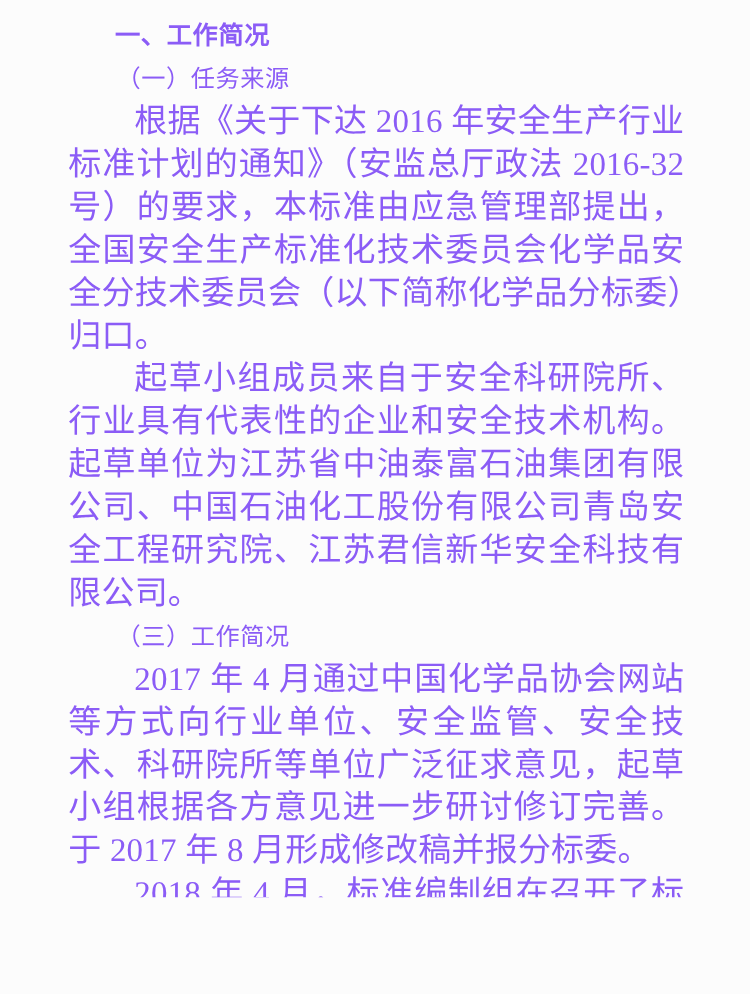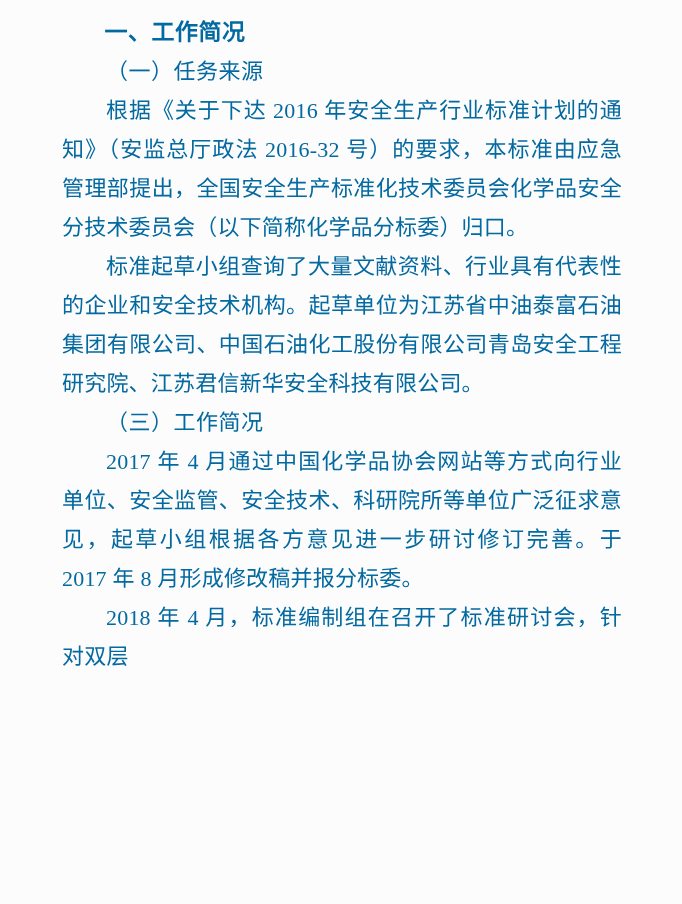--- a/index.html
+++ b/index.html
@@ -9,60 +9,60 @@
   }
   .page {
     position: relative;
     width: 682px;
     height: 816px;
     box-sizing: border-box;
     background: #fcfcfc;
     overflow: hidden;
     padding: 13px 60px 0 62px;
     font-family: "Liberation Serif", "DejaVu Serif", serif;
-    color: #0369a1;
+    color: #8b5cf6;
   }
   .doc-heading {
     font-size: 23px;
     font-weight: bold;
     line-height: 39px;
     text-indent: 1.85em;
     letter-spacing: 0.5px;
     white-space: nowrap;
   }
   .doc-subheading {
     font-size: 22px;
     font-weight: normal;
     line-height: 39px;
     text-indent: 2em;
     letter-spacing: 0.5px;
     white-space: nowrap;
   }
   .doc-paragraph {
     margin: 0;
-    font-size: 22px;
+    font-size: 30px;
     line-height: 39px;
     text-indent: 2em;
     text-align: justify;
     text-justify: inter-character;
     letter-spacing: 0.2px;
   }
 </style>
 </head>
 <body>
 
 <div class="page" lang="zh-CN">
   <div class="doc-heading">一、工作简况</div>
 
   <div class="doc-subheading">（一）任务来源</div>
 
   <p class="doc-paragraph">根据《关于下达 2016 年安全生产行业标准计划的通知》（安监总厅政法 2016-32 号）的要求，本标准由应急管理部提出，全国安全生产标准化技术委员会化学品安全分技术委员会（以下简称化学品分标委）归口。</p>
 
 
-  <p class="doc-paragraph">标准起草小组查询了大量文献资料、行业具有代表性的企业和安全技术机构。起草单位为江苏省中油泰富石油集团有限公司、中国石油化工股份有限公司青岛安全工程研究院、江苏君信新华安全科技有限公司。</p>
+  <p class="doc-paragraph">起草小组成员来自于安全科研院所、行业具有代表性的企业和安全技术机构。起草单位为江苏省中油泰富石油集团有限公司、中国石油化工股份有限公司青岛安全工程研究院、江苏君信新华安全科技有限公司。</p>
 
   <div class="doc-subheading">（三）工作简况</div>
 
 
 
   <p class="doc-paragraph">2017 年 4 月通过中国化学品协会网站等方式向行业单位、安全监管、安全技术、科研院所等单位广泛征求意见，起草小组根据各方意见进一步研讨修订完善。于 2017 年 8 月形成修改稿并报分标委。</p>
 
   <p class="doc-paragraph">2018 年 4 月，标准编制组在召开了标准研讨会，针对双层</p>
 </div>
 

